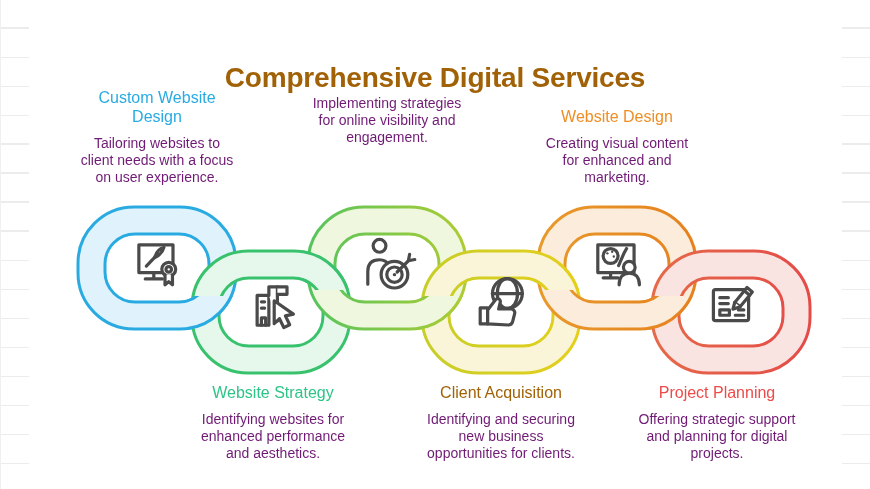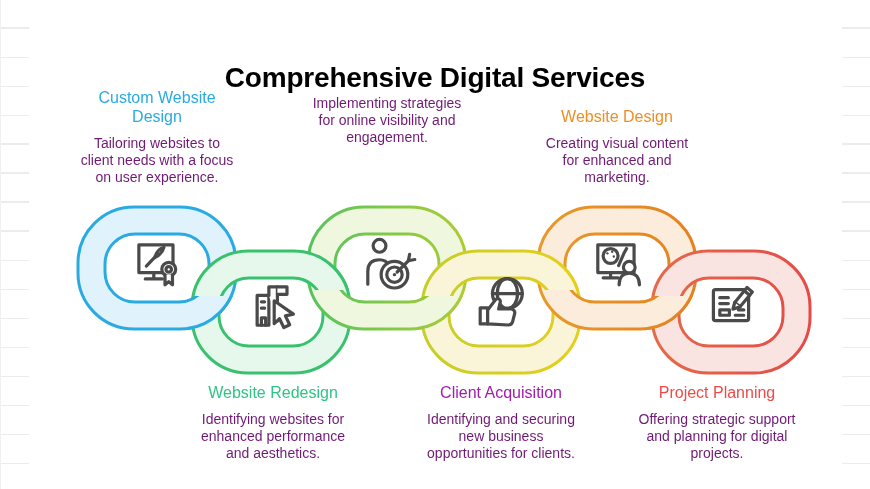--- a/index.html
+++ b/index.html
@@ -23,21 +23,21 @@
   .svc-icon .wf{fill:#ffffff;}
 </style>
 </head>
 <body>
 
 <div class="canvas">
 
   <div class="rule rule-left"></div>
   <div class="rule rule-right"></div>
 
-  <h1 class="page-title" style="color: #000000; margin-top: 48px;">Comprehensive Digital Services</h1>
+  <h1 class="page-title" style="color: #a16207; margin-top: 48px;">Comprehensive Digital Services</h1>
 
   <svg id="chain" class="chain" width="870" height="489" viewBox="0 0 870 489">
       <defs>
         <linearGradient id="lg0" gradientUnits="userSpaceOnUse" x1="78" x2="236" y1="0" y2="0">
           <stop offset="0" stop-color="#29abe2"></stop>
           <stop offset="1" stop-color="#29abe2"></stop>
         </linearGradient>
         <linearGradient id="lg1" gradientUnits="userSpaceOnUse" x1="192" x2="350" y1="0" y2="0">
           <stop offset="0" stop-color="#38c26d"></stop>
           <stop offset="1" stop-color="#38c26d"></stop>
@@ -170,27 +170,27 @@
 for online visibility and
 engagement.</p>
   </div>
   <div class="svc svc-top" style="left:517px">
     <h2 style="color: rgb(239, 142, 35);">Website Design</h2>
     <p>Creating visual content
 for enhanced and
 marketing.</p>
   </div>
   <div class="svc svc-bottom" style="left:168px">
-    <h2 style="color: rgb(46, 196, 135);">Website Redesign</h2>
+    <h2 style="color: rgb(46, 196, 135);">Website Strategy</h2>
     <p>Identifying websites for
 enhanced performance
 and aesthetics.</p>
   </div>
   <div class="svc svc-bottom" style="left:396px">
-    <h2 style="color: #a21caf;">Client Acquisition</h2>
+    <h2 style="color: #a16207;">Client Acquisition</h2>
     <p>Identifying and securing
 new business
 opportunities for clients.</p>
   </div>
   <div class="svc svc-bottom" style="left:612px">
     <h2 style="color: rgb(236, 75, 73);">Project Planning</h2>
     <p>Offering strategic support
 and planning for digital
 projects.</p>
   </div>

